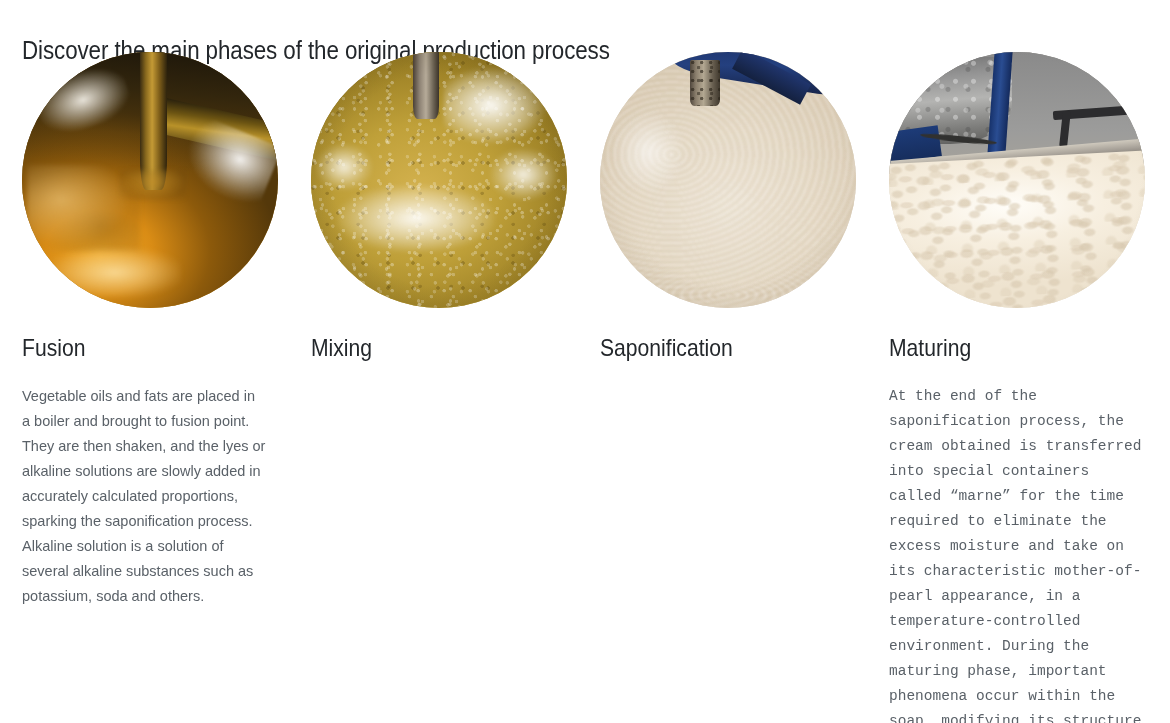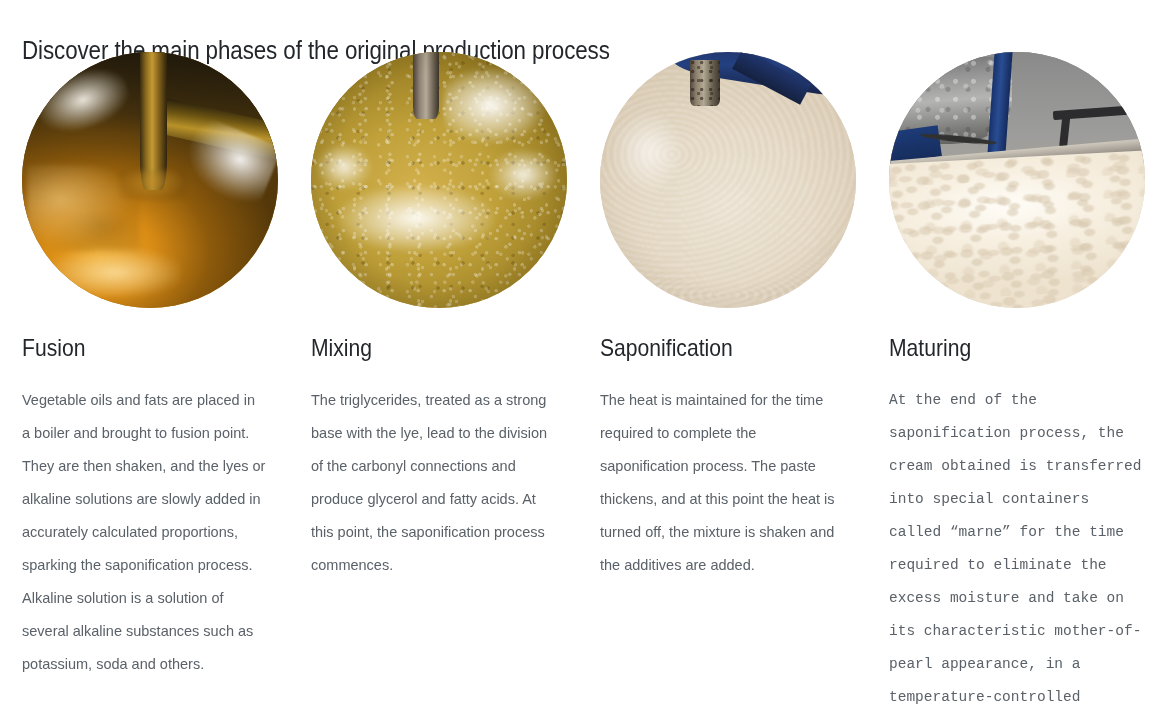--- a/index.html
+++ b/index.html
@@ -381,21 +381,21 @@
     font-weight: 400;
     color: #23272b;
     letter-spacing: 0px;
     transform: scaleX(0.88);
     transform-origin: left center;
     white-space: nowrap;
   }
   .phase-text {
     margin: 22px 0 0 0;
     font-size: 14.5px;
-    line-height: 33px;
+    line-height: 25px;
     color: #5a6168;
     font-weight: 400;
     max-width: 250px;
   }
   .col-4 .phase-text { max-width: 256px; font-family: Liberation Mono, monospace; }
 </style>
 </head>
 <body>
 
 <div class="page">
@@ -429,38 +429,36 @@
           <div class="layer grain"></div>
           <div class="shaft"></div>
           <div class="powder-a"></div>
           <div class="powder-b"></div>
           <div class="powder-c"></div>
           <div class="powder-d"></div>
           <div class="layer shade"></div>
         </div>
       </div>
       <h3 class="phase-title">Mixing</h3>
-      <p class="phase-text">The triglycerides, treated as a strong base with the lye, lead to the division of the carbonyl connections and produce glycerol and fatty acids. At this point, the saponification process commences.</p>
     </div>
 
     <div class="column col-3">
       <div class="photo-wrap">
         <div class="photo ph-sapon">
           <div class="layer base"></div>
           <div class="layer swirls"></div>
           <div class="layer swirls2"></div>
           <div class="gloss"></div>
           <div class="bluebar"></div>
           <div class="bluebar2"></div>
           <div class="shaft"></div>
           <div class="layer shade"></div>
         </div>
       </div>
       <h3 class="phase-title">Saponification</h3>
-      <p class="phase-text">The heat is maintained for the time required to complete the saponification process. The paste thickens, and at this point the heat is turned off, the mixture is shaken and the additives are added.</p>
     </div>
 
     <div class="column col-4">
       <div class="photo-wrap">
         <div class="photo ph-mature">
           <div class="layer base"></div>
           <div class="wall"></div>
           <div class="vat"></div>
           <div class="bluepost"></div>
           <div class="bluefoot"></div>

